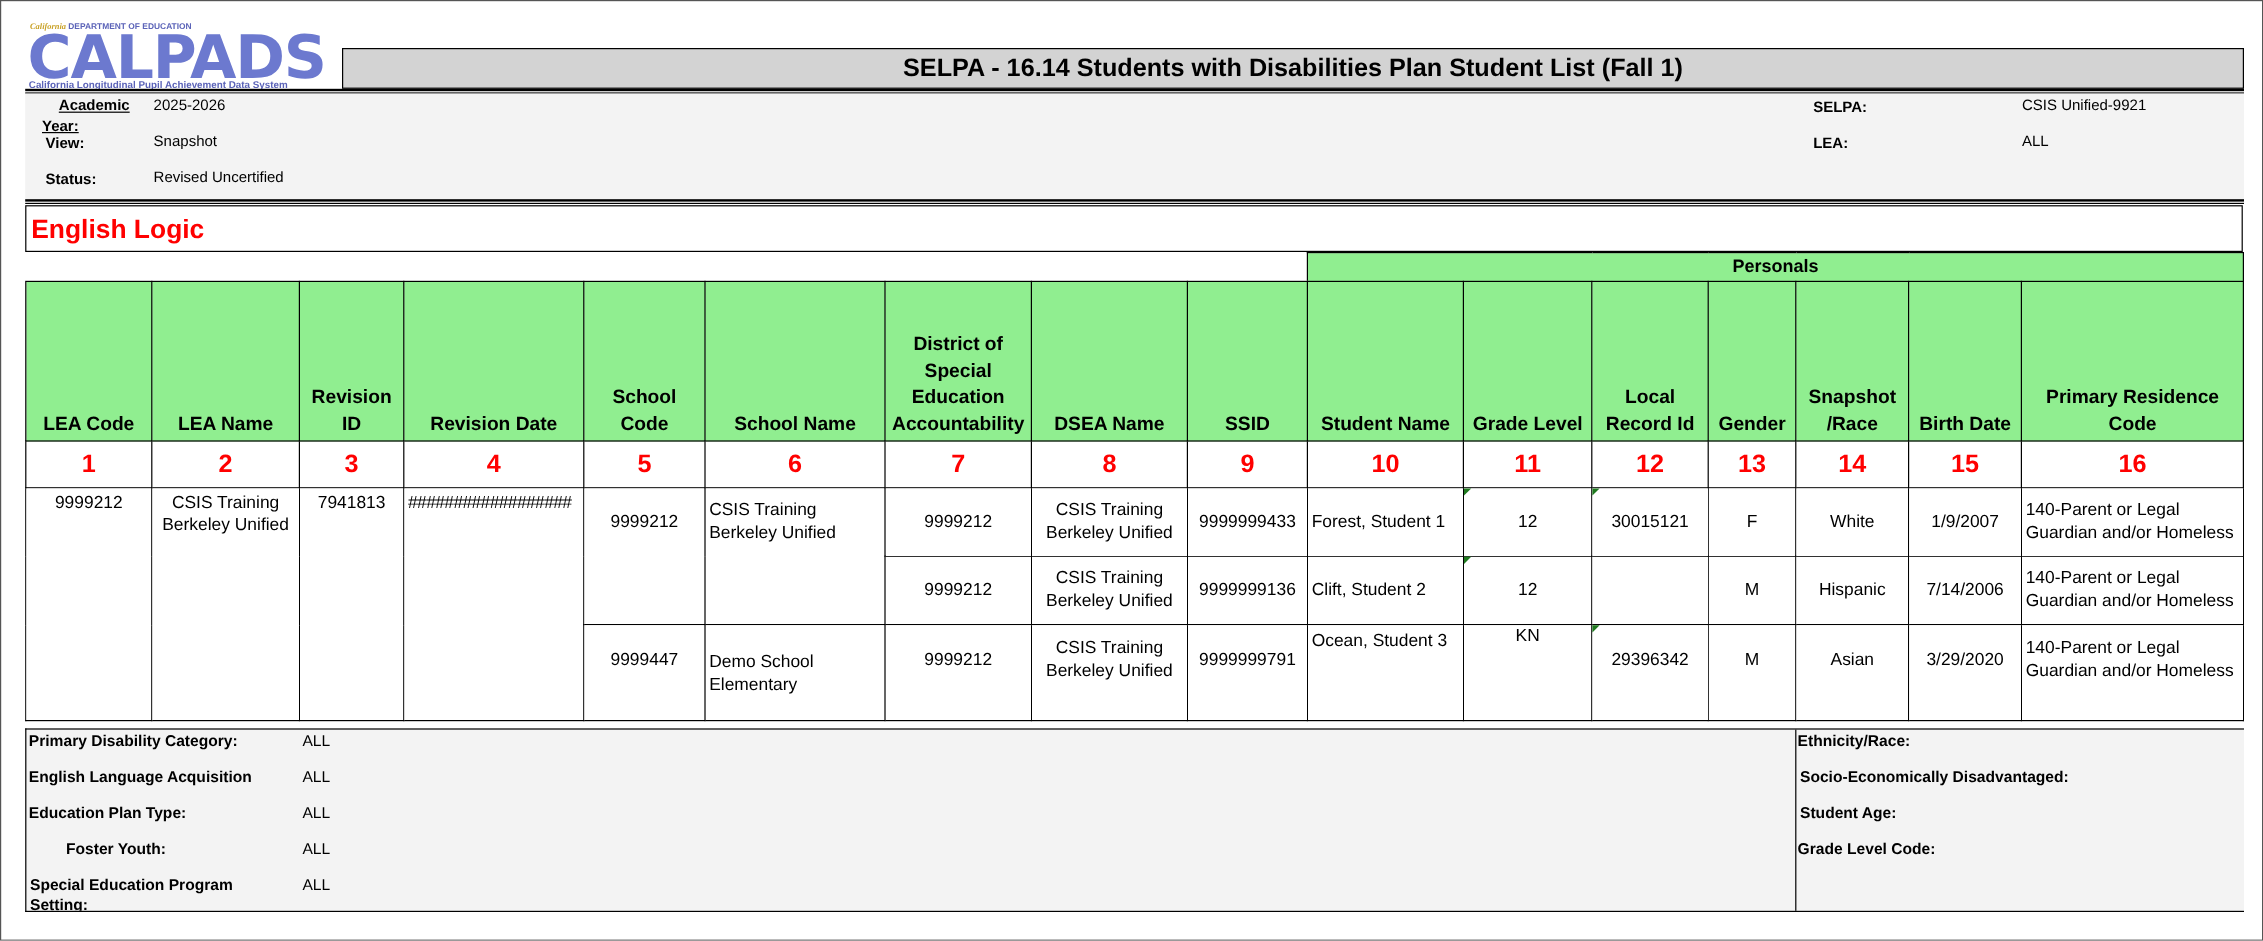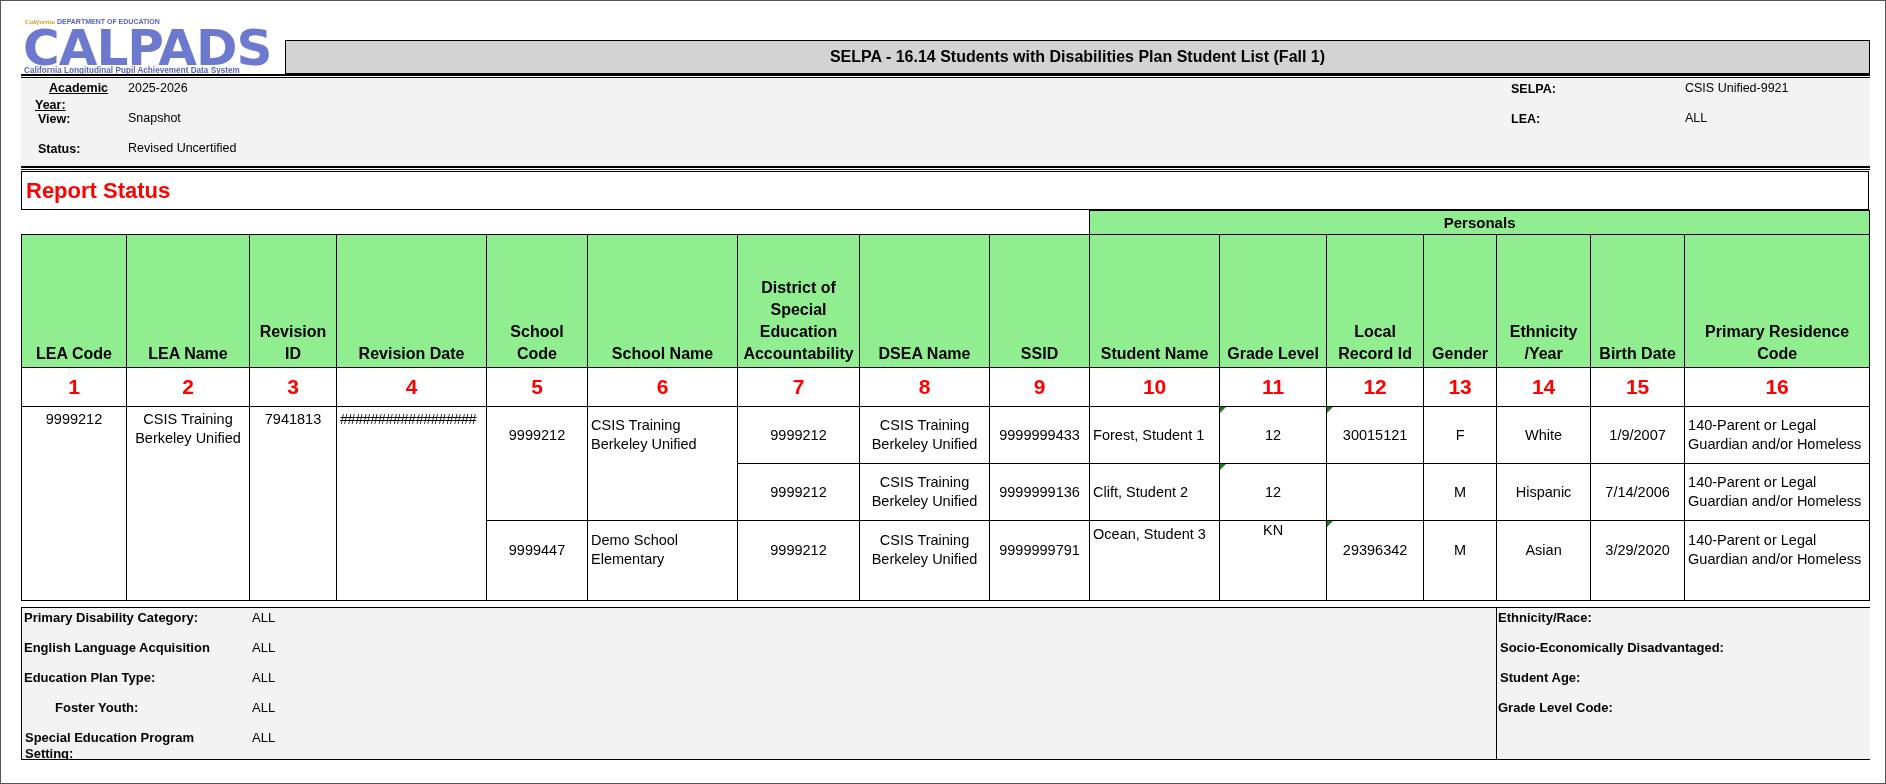--- a/index.html
+++ b/index.html
@@ -16,21 +16,21 @@
     .logo .dept { position: absolute; left: 2px; top: 0; font-size: 7px; font-weight: bold; color: #5b63b8; white-space: nowrap; }
     .logo .dept .ca { font-family: "Liberation Serif", serif; font-style: italic; color: #c9a227; }
     .logo .brand { position: absolute; left: 0; top: 5px; font-size: 50px; font-weight: bold; color: #6c79cf; letter-spacing: -1px; line-height: 50px; font-family: "DejaVu Sans", sans-serif; }
     .logo .sub { position: absolute; left: 1px; top: 48px; font-size: 8.2px; color: #5b63b8; white-space: nowrap; font-weight: bold; }
 
     
     .title-bar {
       position: absolute; left: 284px; top: 39px; width: 1585px; height: 34px;
       background: #d3d3d3; border: 1px solid #000;
       display: flex; align-items: center; justify-content: center;
-      font-size: 16px; font-weight: bold;
+      font-size: 21px; font-weight: bold;
     }
     .double-line { position: absolute; left: 20px; width: 1849px; height: 4px; border-top: 2px solid #000; border-bottom: 1px solid #000; }
 
     
     .params { position: absolute; left: 20px; top: 77px; width: 1849px; height: 90px; background: #f3f3f3; font-size: 12.5px; }
     .param-label { position: absolute; font-weight: bold; width: 90px; line-height: 16px; }
     .param-value { position: absolute; }
 
     
     .report-logic {
@@ -92,21 +92,21 @@
     <div class="param-value" style="left:107px; top:63px;">Revised Uncertified</div>
 
     <div class="param-label" style="left:1490px; top:3px;">SELPA:</div>
     <div class="param-value" style="left:1664px; top:3px;">CSIS Unified-9921</div>
 
     <div class="param-label" style="left:1490px; top:33px;">LEA:</div>
     <div class="param-value" style="left:1664px; top:33px;">ALL</div>
   </div>
   <div class="double-line" style="top:165px;"></div>
 
-  <div class="report-logic">Report Status</div>
+  <div class="report-logic">English Logic</div>
 
   <div class="table-wrap">
     <table class="data">
       <colgroup>
         <col style="width:105px">
           <col style="width:123px">
           <col style="width:87px">
           <col style="width:150px">
         <col style="width:101px">
           <col style="width:150px">
@@ -133,21 +133,21 @@
         <th>Revision Date</th>
         <th>School Code</th>
         <th>School Name</th>
         <th>District of Special Education Accountability</th>
         <th>DSEA Name</th>
         <th>SSID</th>
         <th>Student Name</th>
         <th>Grade Level</th>
         <th>Local Record Id</th>
         <th>Gender</th>
-        <th>Ethnicity /Year</th>
+        <th>Snapshot /Race</th>
         <th>Birth Date</th>
         <th>Primary Residence Code</th>
       </tr>
       <tr class="num-row">
         <td>1</td>
         <td>2</td>
         <td>3</td>
         <td>4</td>
         <td>5</td>
         <td>6</td>
@@ -190,21 +190,21 @@
         <td class="flag">12</td>
         <td></td>
         <td>M</td>
         <td>Hispanic</td>
         <td>7/14/2006</td>
         <td class="left">140-Parent or Legal Guardian and/or Homeless</td>
       </tr>
 
       <tr class="body-row" style="height:80px;">
         <td style="vertical-align:top; padding-top:20px;">9999447</td>
-        <td class="left" style="vertical-align:top; padding-top:10px;">Demo School Elementary</td>
+        <td class="left" style="vertical-align:top; padding-top:22px;">Demo School Elementary</td>
         <td style="vertical-align:top; padding-top:20px;">9999212</td>
         <td style="vertical-align:top; padding-top:10px;">CSIS Training Berkeley Unified</td>
         <td style="vertical-align:top; padding-top:20px;">9999999791</td>
         <td class="left" style="vertical-align:top; padding-top:4px;">Ocean, Student 3</td>
         <td style="vertical-align:top; ">KN</td>
         <td class="flag" style="vertical-align:top; padding-top:20px;">29396342</td>
         <td style="vertical-align:top; padding-top:20px;">M</td>
         <td style="vertical-align:top; padding-top:20px;">Asian</td>
         <td style="vertical-align:top; padding-top:20px;">3/29/2020</td>
         <td class="left" style="vertical-align:top; padding-top:10px;">140-Parent or Legal Guardian and/or Homeless</td>

